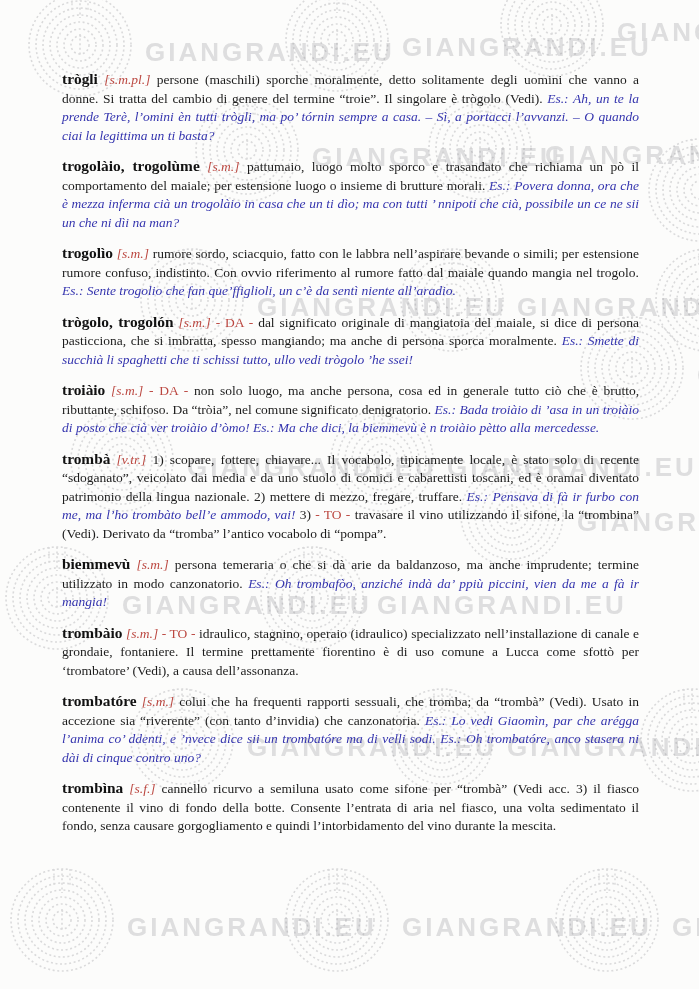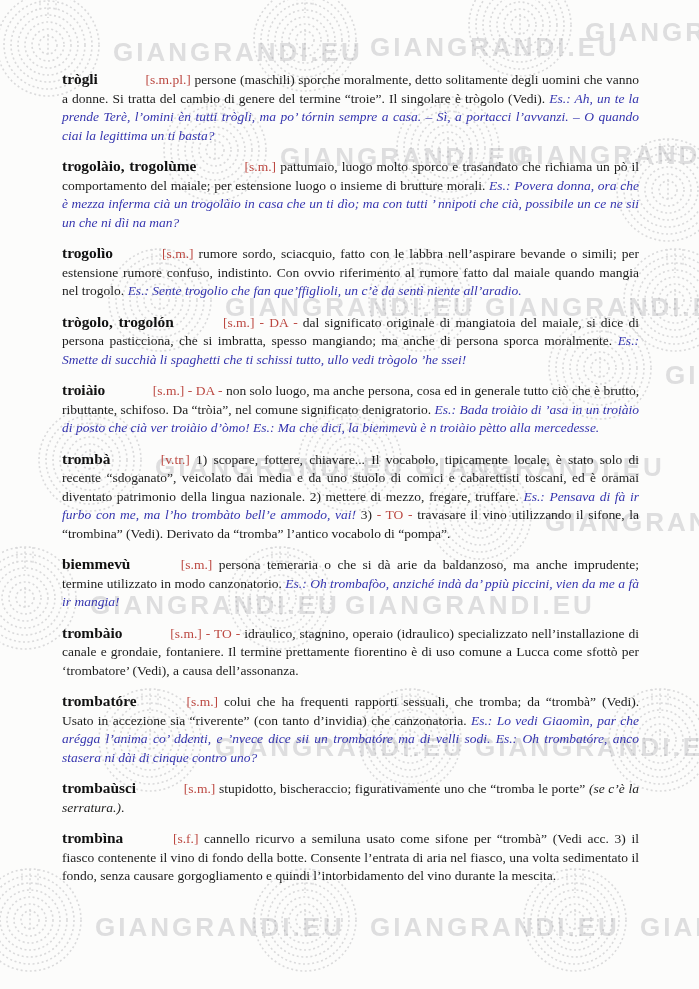--- a/index.html
+++ b/index.html
@@ -3,21 +3,21 @@
 <meta charset="utf-8">
 <style>
   html,body{margin:0;padding:0;}
   body{
     width:699px;height:989px;
     background:#fcfcfb;
     overflow:hidden;position:relative;
     font-family:"Liberation Serif", serif;
   }
   #watermark-layer{
-    position:absolute;inset:0;z-index:0;pointer-events:none;
+    position:absolute;inset:0;z-index:0;pointer-events:none;margin-left:32px;
   }
   .wm-tile{position:absolute;display:flex;align-items:center;}
   .wm-text{
     font-family:"Liberation Sans", sans-serif;
     font-weight:bold;font-size:26px;letter-spacing:3px;
     color:rgba(145,145,150,0.30);
     white-space:nowrap;
     text-shadow:0 0 1px rgba(255,255,255,0.9);
     margin-left:8px;margin-top:14px;
   }
@@ -25,21 +25,21 @@
   #entries{
     position:absolute;left:62px;top:70px;width:577px;z-index:1;
   }
   p.entry{
     margin:0 0 12px 0;
     font-size:13.5px;line-height:18.5px;
     text-align:justify;
     color:#1c1c1c;
   }
   .headword{font-weight:bold;font-size:15.4px;color:#111;}
-  .tag{padding-left:44px;}
+  .tag{font-style:italic;}
   .tag,.marker{color:#bb4740;}
   .example{color:#3434ae;font-style:italic;}
   .it{font-style:italic;}
 </style>
 </head>
 <body style="background: rgb(252, 252, 251);">
 
 <div id="watermark-layer">
     <div class="wm-tile" style="left: -9px; top: -12px;">
       <svg class="wm-laby" width="114" height="114" viewBox="0 0 114 114">
@@ -378,15 +378,14 @@
 <div id="entries">
     <p class="entry"><span class="headword">trògli</span><span class="tag" style="color: rgb(187, 71, 64);"> [s.m.pl.] </span><span>persone (maschili) sporche moralmente, detto solitamente degli uomini che vanno a donne. Si tratta del cambio di genere del termine “troie”. Il singolare è trògolo (Vedi). </span><span class="example" style="color: rgb(52, 52, 174);">Es.: Ah, un te la prende Terè, l’omini èn tutti trògli, ma po’ tórnin sempre a casa. – Sì, a portacci l’avvanzi. – O quando ciai la legittima un ti basta?</span></p>
     <p class="entry"><span class="headword">trogolàio, trogolùme</span><span class="tag" style="color: rgb(187, 71, 64);"> [s.m.] </span><span>pattumaio, luogo molto sporco e trasandato che richiama un pò il comportamento del maiale; per estensione luogo o insieme di brutture morali. </span><span class="example" style="color: rgb(52, 52, 174);">Es.: Povera donna, ora che è mezza inferma cià un trogolàio in casa che un ti dìo; ma con tutti ’ nnipoti che cià, possibile un ce ne sii un che ni dìi na man?</span></p>
     <p class="entry"><span class="headword">trogolìo</span><span class="tag" style="color: rgb(187, 71, 64);"> [s.m.] </span><span>rumore sordo, sciacquio, fatto con le labbra nell’aspirare bevande o simili; per estensione rumore confuso, indistinto. Con ovvio riferimento al rumore fatto dal maiale quando mangia nel trogolo. </span><span class="example" style="color: rgb(52, 52, 174);">Es.: Sente trogolio che fan que’ffiglioli, un c’è da sentì niente all’aradio.</span></p>
     <p class="entry"><span class="headword">trògolo, trogolón</span><span class="tag" style="color: rgb(187, 71, 64);"> [s.m.] </span><span class="marker" style="color: rgb(187, 71, 64);">- DA - </span><span>dal significato originale di mangiatoia del maiale, si dice di persona pasticciona, che si imbratta, spesso mangiando; ma anche di persona sporca moralmente. </span><span class="example" style="color: rgb(52, 52, 174);">Es.: Smette di succhià li spaghetti che ti schissi tutto, ullo vedi trògolo ’he ssei!</span></p>
     <p class="entry"><span class="headword">troiàio</span><span class="tag" style="color: rgb(187, 71, 64);"> [s.m.] </span><span class="marker" style="color: rgb(187, 71, 64);">- DA - </span><span>non solo luogo, ma anche persona, cosa ed in generale tutto ciò che è  brutto, ributtante, schifoso. Da “tròia”, nel comune significato denigratorio. </span><span class="example" style="color: rgb(52, 52, 174);">Es.: Bada troiàio di ’asa in un troiàio di posto che cià ver troiàio d’òmo! Es.: Ma che dici, la biemmevù è n troiàio pètto alla mercedesse.</span></p>
     <p class="entry"><span class="headword">trombà</span><span class="tag" style="color: rgb(187, 71, 64);"> [v.tr.] </span><span>1) scopare, fottere, chiavare... Il vocabolo, tipicamente locale, è stato solo di recente “sdoganato”, veicolato dai media e da uno stuolo di comici e cabarettisti toscani, ed è oramai diventato patrimonio della lingua nazionale. 2) mettere di mezzo, fregare, truffare. </span><span class="example" style="color: rgb(52, 52, 174);">Es.: Pensava di fà ir furbo con me, ma l’ho trombàto bell’e ammodo, vai! </span><span>3) </span><span class="marker" style="color: rgb(187, 71, 64);">- TO - </span><span>travasare il vino utilizzando il sifone, la “trombina” (Vedi). Derivato da “tromba” l’antico vocabolo di “pompa”.</span></p>
     <p class="entry"><span class="headword">biemmevù</span><span class="tag" style="color: rgb(187, 71, 64);"> [s.m.] </span><span>persona temeraria o che si dà arie da baldanzoso, ma anche imprudente; termine utilizzato in modo canzonatorio. </span><span class="example" style="color: rgb(52, 52, 174);">Es.: Oh trombafòo, anziché indà da’ ppiù piccini, vien da me a fà ir mangia!</span></p>
     <p class="entry"><span class="headword">trombàio</span><span class="tag" style="color: rgb(187, 71, 64);"> [s.m.] </span><span class="marker" style="color: rgb(187, 71, 64);">- TO - </span><span>idraulico, stagnino, operaio (idraulico) specializzato nell’installazione di canale e grondaie, fontaniere. Il termine prettamente fiorentino è di uso comune a Lucca come sfottò per ‘trombatore’ (Vedi), a causa dell’assonanza.</span></p>
     <p class="entry"><span class="headword">trombatóre</span><span class="tag" style="color: rgb(187, 71, 64);"> [s.m.] </span><span>colui che ha frequenti rapporti sessuali, che tromba; da “trombà” (Vedi). Usato in accezione sia “riverente” (con tanto d’invidia) che canzonatoria. </span><span class="example" style="color: rgb(52, 52, 174);">Es.: Lo vedi Giaomìn, par che arégga l’anima co’ ddenti, e ’nvece dice sii un trombatóre ma di velli sodi. Es.: Oh trombatóre, anco stasera ni dài di cinque contro uno?</span></p>
-    <p class="entry"><span class="headword">trombaùsci</span><span class="tag" style="color: rgb(187, 71, 64);"> [s.m.] </span><span>stupidotto, bischeraccio; figurativamente uno che “tromba le porte” </span><span class="it">(se c’è la serratura.)</span><span>.</span></p>
     <p class="entry"><span class="headword">trombìna</span><span class="tag" style="color: rgb(187, 71, 64);"> [s.f.] </span><span>cannello ricurvo a semiluna usato come sifone per “trombà” (Vedi acc. 3) il fiasco contenente il vino di fondo della botte. Consente l’entrata di aria nel fiasco, una volta sedimentato il fondo, senza causare gorgogliamento e quindi l’intorbidamento del vino durante la mescita.</span></p>
   </div>
 
 </body></html>

